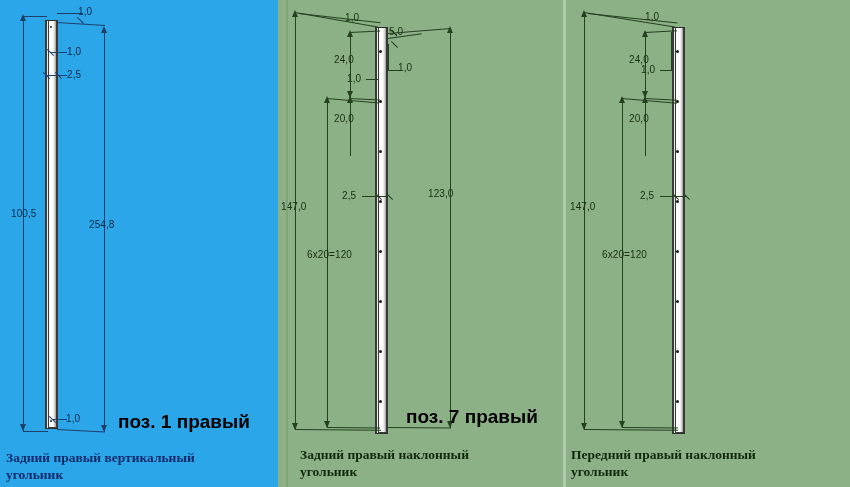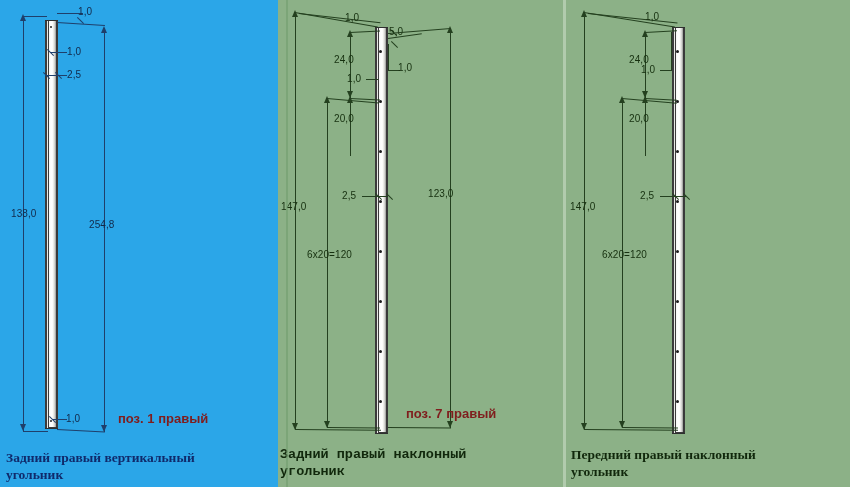--- a/index.html
+++ b/index.html
@@ -37,21 +37,21 @@
   .g .arrow.up{border-bottom-color:#24401f;}
   .g .arrow.down{border-top-color:#24401f;}
 
   .tick{position:absolute;width:9px;height:1px;background:#1f3f6b;transform-origin:50% 50%;transform:rotate(45deg);}
   .g .tick{background:#24401f;}
 
   .dlabel{position:absolute;font-size:10px;color:#12294a;white-space:nowrap;letter-spacing:.1px;}
   .g .dlabel{color:#16300f;}
 
   
-  .pos-title{position:absolute;font-weight:bold;font-size:13px;color:#7f1d1d;white-space:nowrap;}
+  .pos-title{position:absolute;font-weight:bold;font-size:19px;color:#000000;white-space:nowrap;}
   .cap{position:absolute;font-family:"Liberation Serif",serif;font-weight:bold;font-size:13.5px;
       color:#102a6b;line-height:17px;white-space:pre-line;}
   .g .cap{color:#11280c;}
 </style>
 </head>
 <body>
 
 <div id="stage">
 
   <div class="panel b" id="panel-1">
@@ -65,21 +65,21 @@
     <div class="holeL" style="left:50px;top:420px;"></div>
 
     <div class="dim-h" style="left:45px;top:20px;width:13px;background:#2f2f2f;"></div>
     <div class="dim-h" style="left:45px;top:428px;width:13px;background:#2f2f2f;"></div>
 
     <div class="dim-v" style="left:23px;top:16px;height:415px;"></div>
     <div class="arrow up" style="left:20px;top:14px;"></div>
     <div class="arrow down" style="left:20px;top:424px;"></div>
     <div class="dim-h" style="left:23px;top:16px;width:24px;"></div>
     <div class="dim-h" style="left:23px;top:431px;width:25px;"></div>
-    <div class="dlabel" style="left:11px;top:208px;">138,0</div>
+    <div class="dlabel" style="left:11px;top:208px;">100,5</div>
 
     <div class="dim-v" style="left:104px;top:28px;height:404px;"></div>
     <div class="arrow up" style="left:101px;top:26px;"></div>
     <div class="arrow down" style="left:101px;top:425px;"></div>
     <div class="dim-h" style="left:57px;top:22px;width:48px;transform:rotate(3.5deg);transform-origin:0 0;"></div>
     <div class="dim-h" style="left:57px;top:429px;width:48px;transform:rotate(3deg);transform-origin:0 0;"></div>
     <div class="dlabel" style="left:89px;top:219px;">254,8</div>
 
     <div class="dim-h" style="left:57px;top:13px;width:26px;"></div>
     <div class="tick" style="left:76px;top:20px;"></div>
@@ -168,21 +168,21 @@
     <div class="dlabel" style="left:64px;top:190px;">2,5</div>
 
     <div class="dim-v" style="left:172px;top:28px;height:400px;"></div>
     <div class="arrow up" style="left:169px;top:26px;"></div>
     <div class="arrow down" style="left:169px;top:421px;"></div>
     <div class="dim-h" style="left:110px;top:33px;width:63px;transform:rotate(-4.5deg);transform-origin:0 0;"></div>
     <div class="dim-h" style="left:110px;top:427px;width:63px;transform:rotate(0.5deg);transform-origin:0 0;"></div>
     <div class="dlabel" style="left:150px;top:188px;">123,0</div>
 
     <div class="pos-title" style="left:128px;top:406px;">поз. 7  правый</div>
-    <div class="cap" style="left:2px;top:446px;font-family:Liberation Mono, monospace;">Задний правый наклонный
+    <div class="cap" style="left:22px;top:446px;">Задний правый наклонный
 угольник</div>
   </div>
 
   <div class="panel g" id="panel-3">
 
     <div class="profile" style="left:107px;top:27px;width:13px;height:406px;">
       <div class="web"></div>
       <div class="flange" style="left:1px;"></div>
       <div class="edge" style="left:11px;"></div>
     </div>

